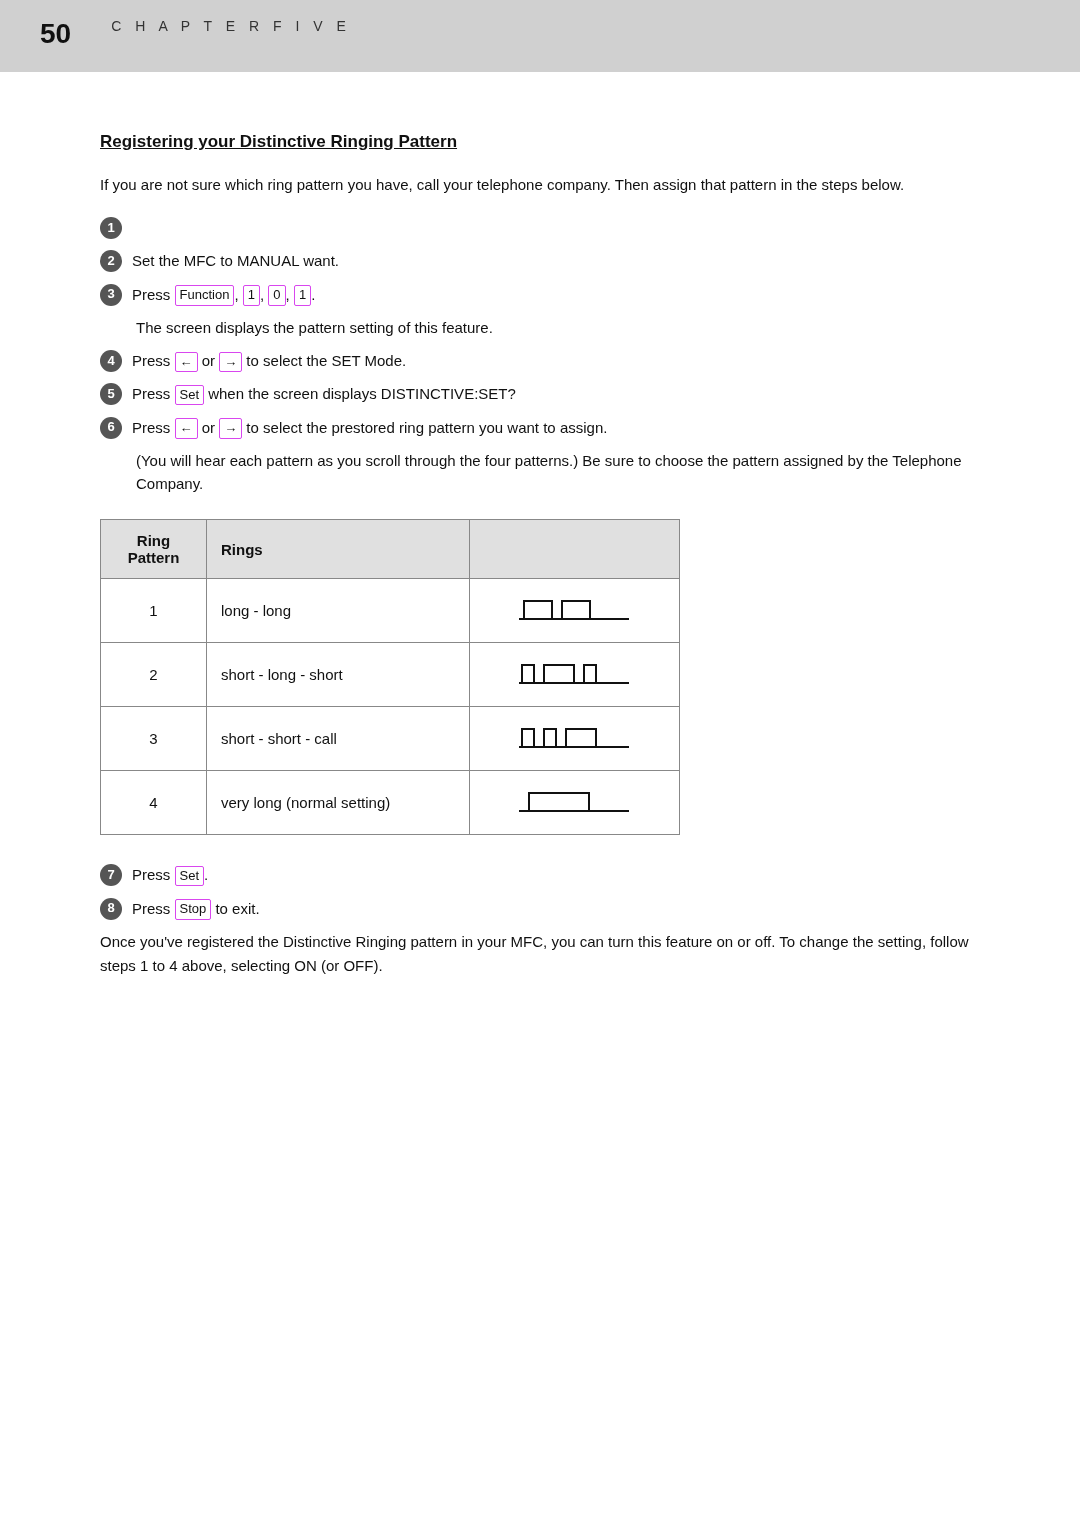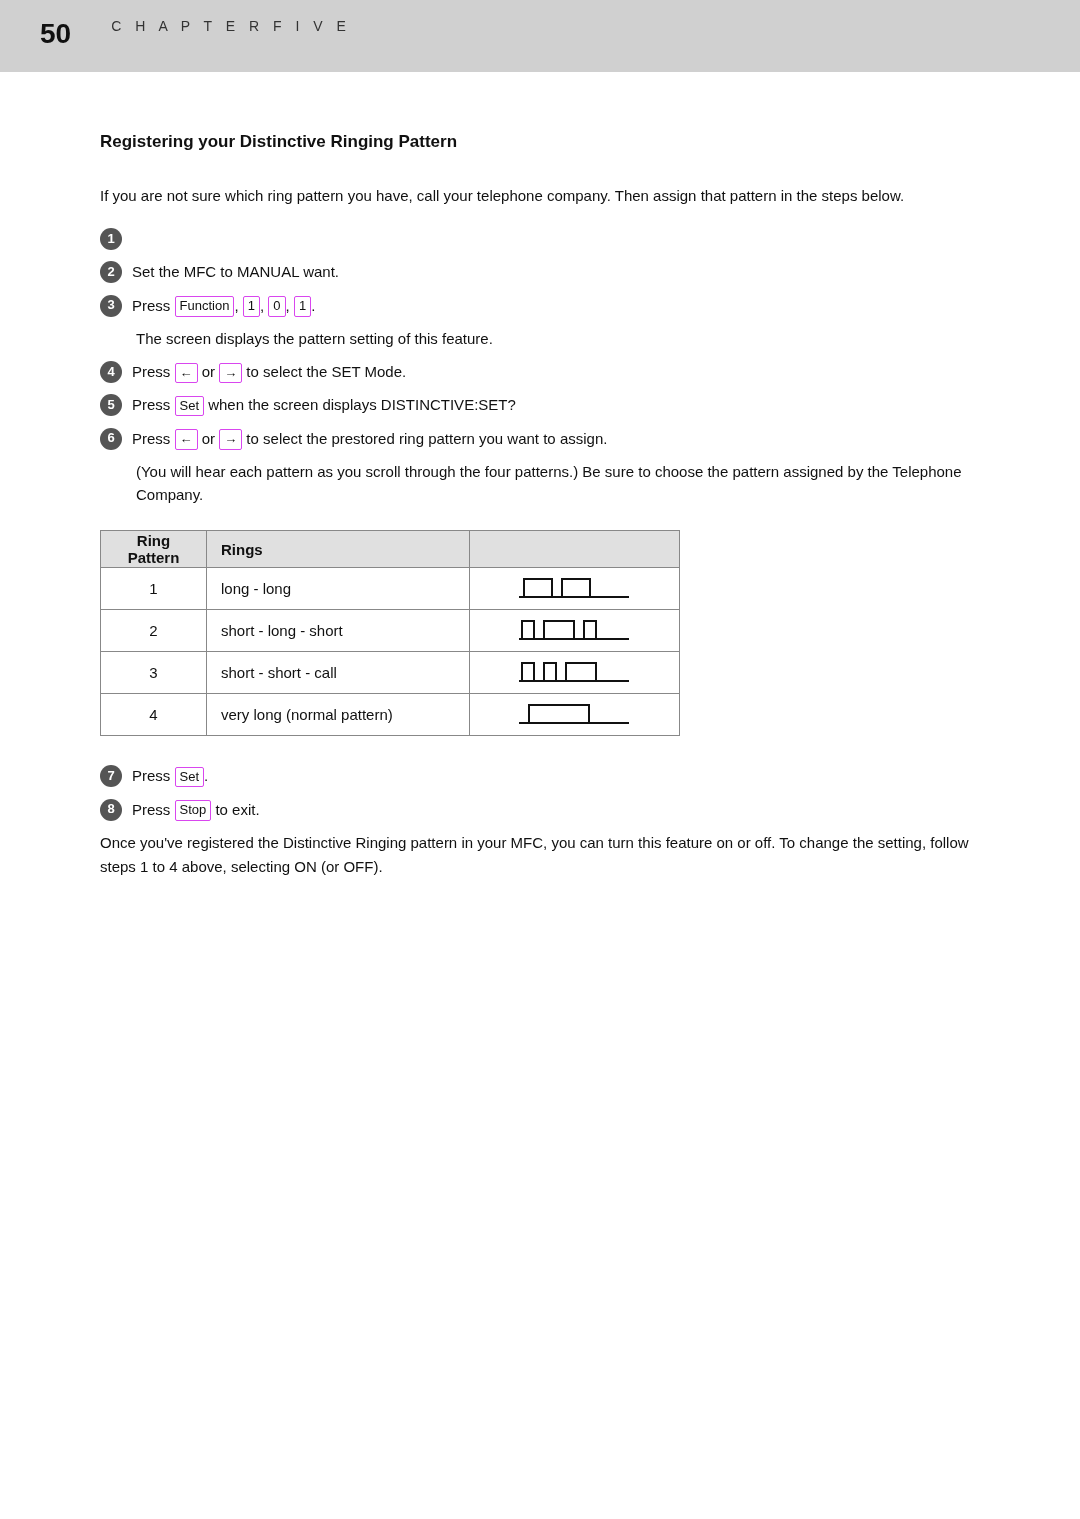--- a/index.html
+++ b/index.html
@@ -44,21 +44,22 @@
     }
 
     
     .content {
       padding: 60px 100px 80px 100px;
     }
 
     .section-heading {
       font-size: 17px;
       font-weight: bold;
-      margin-bottom: 32px;
+      margin-bottom: 21px;
+      text-decoration: underline;
     }
 
     .intro-text {
       font-size: 15px;
       line-height: 1.55;
       margin-bottom: 20px;
     }
 
     .step-item {
       display: flex;
@@ -97,21 +98,21 @@
     
     .ring-table {
       border-collapse: collapse;
       margin: 24px 0 28px 0;
       width: 580px;
     }
 
     .ring-table th,
     .ring-table td {
       border: 1px solid #888;
-      padding: 1px 14px;
+      padding: 12px 14px;
       font-size: 15px;
       text-align: left;
     }
 
     .ring-table th {
       background: #e0e0e0;
       font-weight: bold;
     }
 
     .ring-table .col-pattern {
@@ -270,21 +271,21 @@
               <polyline points="8,28 8,10 20,10 20,28" fill="none" stroke="#111" stroke-width="2"></polyline>
 
               <polyline points="30,28 30,10 42,10 42,28" fill="none" stroke="#111" stroke-width="2"></polyline>
 
               <polyline points="52,28 52,10 82,10 82,28" fill="none" stroke="#111" stroke-width="2"></polyline>
             </svg>
           </td>
         </tr>
         <tr>
           <td class="col-pattern">4</td>
-          <td class="col-rings">very long (normal pattern)</td>
+          <td class="col-rings">very long (normal setting)</td>
           <td class="col-diagram">
             
             <svg width="120" height="36">
               <line x1="5" y1="28" x2="115" y2="28" stroke="#111" stroke-width="2"></line>
 
               <polyline points="15,28 15,10 75,10 75,28" fill="none" stroke="#111" stroke-width="2"></polyline>
             </svg>
           </td>
         </tr>
       </tbody>

